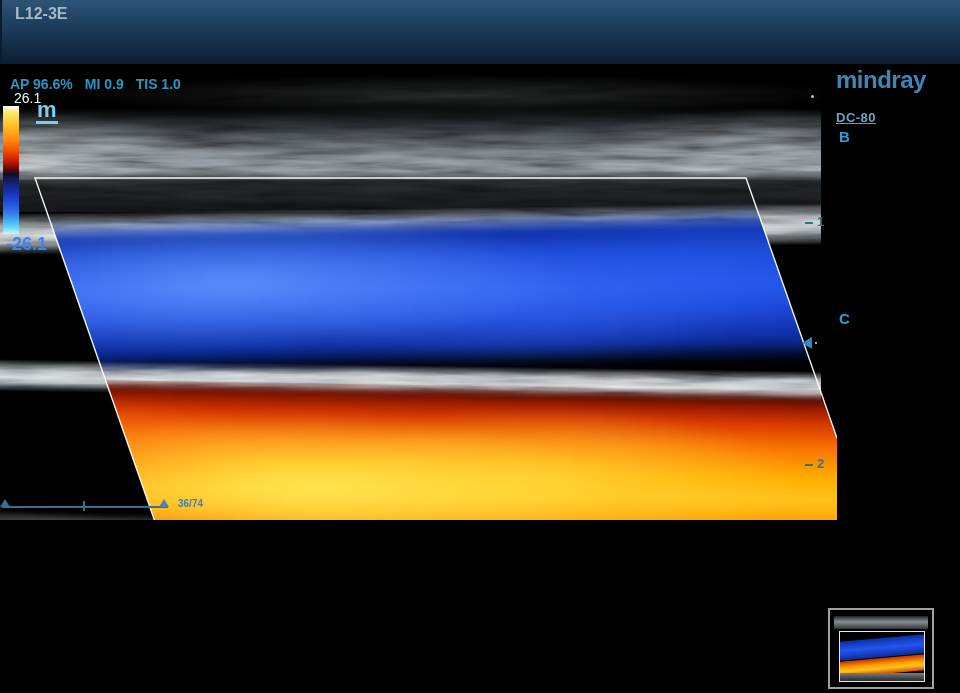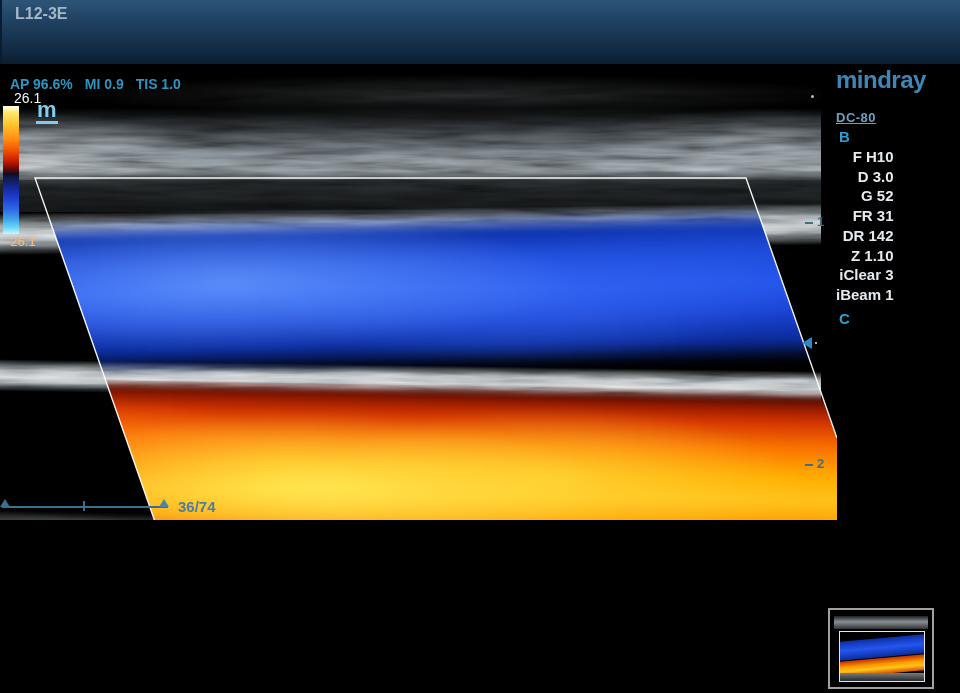--- a/index.html
+++ b/index.html
@@ -59,41 +59,41 @@
     radial-gradient(45% 55% at 38% 58%,rgba(255,235,90,.85),rgba(0,0,0,0) 75%),
     radial-gradient(35% 50% at 66% 50%,rgba(255,215,60,.7),rgba(0,0,0,0) 78%),
     radial-gradient(30% 40% at 12% 40%,rgba(255,120,20,.6),rgba(0,0,0,0) 75%),
     linear-gradient(180deg,rgba(80,10,0,0) 1%,#7e1200 7%,#d43400 17%,#fa7300 31%,#ffae00 47%,#ffc41c 60%,#ff9e00 73%,#e25200 85%,#8c1600 93%,rgba(70,8,0,0) 99%);}
   .roi-outline{position:absolute;left:0;top:0;z-index:5;}
 
   
   .acoustic{position:absolute;left:10px;top:12px;z-index:6;display:flex;gap:12px;
     color:#2d95c0;font-size:14px;font-weight:bold;}
   .scale-max{position:absolute;left:14px;top:26px;z-index:6;color:#f2f5f6;font-size:14px;font-weight:normal;}
-  .scale-min{position:absolute;left:6px;top:170px;z-index:6;color:#fdba74;font-size:13px;font-weight:normal;}
+  .scale-min{position:absolute;left:6px;top:170px;z-index:6;color:#3b82f6;font-size:18px;font-weight:bold;}
   .colorbar{position:absolute;left:3px;top:42px;width:16px;height:128px;z-index:6;background:
     linear-gradient(180deg,#ffffff 0%,#ffe96a 5%,#ffc62e 14%,#ff8c12 26%,#f04800 36%,#b81800 44%,#58080a 50%,#140c20 53%,#101b56 57%,#15289a 64%,#1e3fd0 72%,#2f6ae8 81%,#3fa0e8 88%,#6ad8f8 95%,#c8f8ff 100%);}
   .m-logo{position:absolute;left:36px;top:36px;z-index:6;color:#7ecdf0;font-size:22px;line-height:20px;
     font-weight:bold;border-bottom:3px solid #7ecdf0;padding:0 1px 1px 1px;}
   .dm-dot{position:absolute;width:3px;height:3px;border-radius:50%;background:#b8c0c4;z-index:6;}
   .dm-tick{position:absolute;width:8px;height:2px;background:#40707f;z-index:6;}
   .dm-label{position:absolute;color:#40707f;font-size:13px;font-weight:bold;z-index:6;}
   .focus-marker{position:absolute;left:802px;top:273px;width:0;height:0;z-index:6;
     border-top:6px solid transparent;border-bottom:6px solid transparent;border-right:10px solid #2f86c8;}
   .focus-dot{position:absolute;left:815px;top:278px;width:2px;height:2px;background:#9ab4c0;z-index:6;}
 
   
   .cine{position:absolute;left:0;bottom:5px;width:250px;height:18px;z-index:7;}
   .cine-line{position:absolute;left:2px;top:9px;width:166px;height:2px;background:#39708f;}
   .cine-tick{position:absolute;left:83px;top:4px;width:2px;height:10px;background:#39708f;}
   .cine-tri{position:absolute;top:2px;width:0;height:0;
     border-left:5px solid transparent;border-right:5px solid transparent;border-bottom:8px solid #39708f;}
   .cine-tri.start{left:0;}
   .cine-tri.pos{left:159px;border-bottom-color:#4d85a6;}
-  .cine-label{position:absolute;left:178px;top:1px;color:#4b7ea0;font-size:15px;font-weight:bold;}
+  .cine-label{position:absolute;left:178px;top:1px;color:#4b7ea0;font-size:10px;font-weight:bold;}
 
   
   .sidebar{position:absolute;left:821px;top:0;width:123px;height:552px;background:#000;text-align:right;}
   .brand{position:absolute;left:15px;top:2px;color:#3e86b8;font-size:24px;font-weight:bold;letter-spacing:-0.5px;}
   .model{position:absolute;left:15px;top:46px;color:#6fa0c2;font-size:13px;font-weight:bold;letter-spacing:.5px;text-decoration:underline;}
   .sec-label{position:absolute;left:18px;color:#2aa0d4;font-size:15px;font-weight:bold;}
   .sec-b{top:64px;} .sec-c{top:246px;}
   .param-list{position:absolute;left:15px;color:#e4eaee;font-size:15px;font-weight:bold;line-height:19.7px;}
   .b-list{top:83px;} .c-list{top:265px;line-height:19.5px;}
 
@@ -179,30 +179,20 @@
         <div class="cine-tri pos"></div>
         <div class="cine-label">36/74</div>
       </div>
     </div>
 
     <aside class="sidebar">
       <div class="brand">mindray</div>
       <div class="model">DC-80</div>
 
       <div class="sec-label sec-b">B</div>
-      <div class="param-list b-list">
-        <div>F H10</div>
-        <div>D 3.0</div>
-        <div>G 52</div>
-        <div>FR 31</div>
-        <div>DR 142</div>
-        <div>Z 1.10</div>
-        <div>iClear 3</div>
-        <div>iBeam 1</div>
-      </div>
 
       <div class="sec-label sec-c">C</div>
 
       <div class="thumb">
         <div class="tn-band-top"></div>
         <div class="tn-roi">
           <div class="tn-blue"></div>
           <div class="tn-orange"></div>
           <div class="tn-grey"></div>
         </div>

